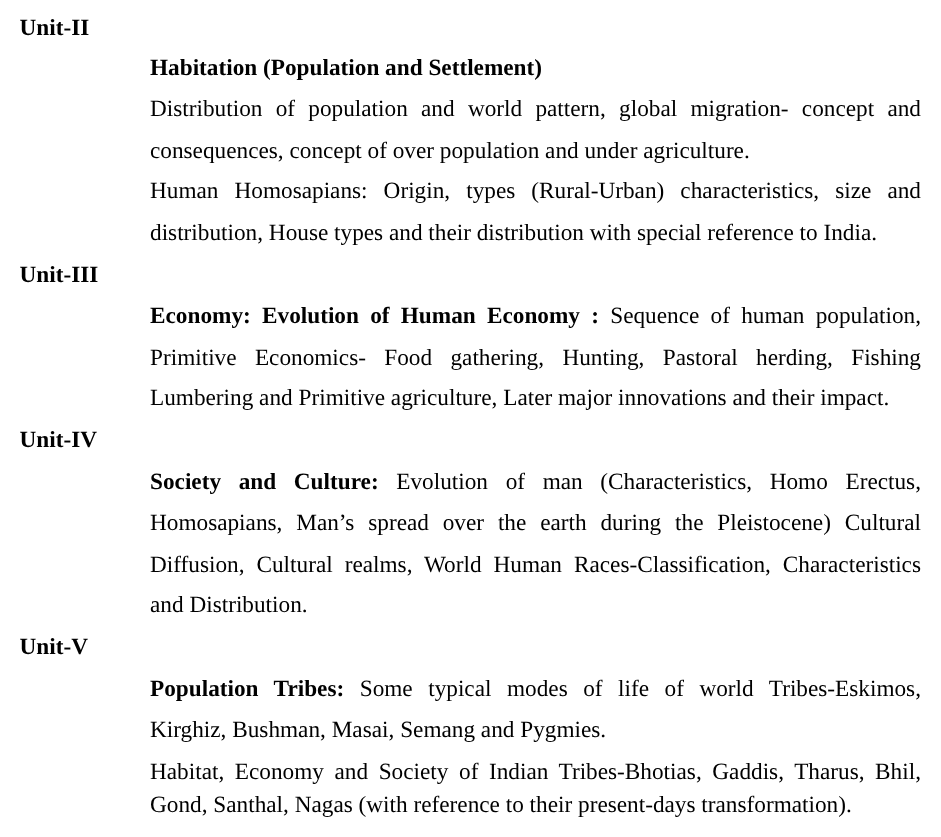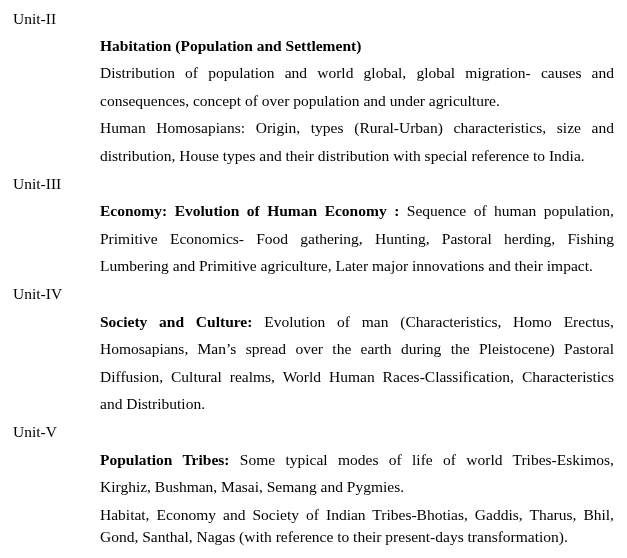--- a/index.html
+++ b/index.html
@@ -2,43 +2,43 @@
 <html><head>
 <meta charset="utf-8">
 <style>
   html, body { margin: 0; padding: 0; background: #ffffff; }
   body {
     width: 627px; height: 558px; overflow: hidden; position: relative;
     font-family: "Liberation Serif", "DejaVu Serif", serif;
     font-size: 15.5px; color: #000000;
   }
   .line { position: absolute; white-space: nowrap; line-height: 18px; }
-  .unit { left: 13px; font-weight: normal; }
+  .unit { left: 13px; font-weight: bold; }
   .body { left: 100px; width: 514px; }
   .just { text-align: justify; text-align-last: justify; }
   .b { font-weight: bold; }
 </style>
 </head>
 <body>
 
 <div class="line unit" style="top:10px">Unit-II</div>
 <div class="line body b" style="top:37px">Habitation (Population and Settlement)</div>
-<div class="line body just" style="top:64px">Distribution of population and world global, global migration- causes and</div>
+<div class="line body just" style="top:64px">Distribution of population and world pattern, global migration- concept and</div>
 <div class="line body" style="top:92px">consequences, concept of over population and under agriculture.</div>
 <div class="line body just" style="top:119px">Human Homosapians: Origin, types (Rural-Urban) characteristics, size and</div>
 <div class="line body" style="top:147px">distribution, House types and their distribution with special reference to India.</div>
 
 <div class="line unit" style="top:175px">Unit-III</div>
 <div class="line body just" style="top:202px"><span class="b">Economy: Evolution of Human Economy :</span><span> Sequence of human population,</span></div>
 <div class="line body just" style="top:230px">Primitive Economics- Food gathering, Hunting, Pastoral herding, Fishing</div>
 <div class="line body" style="top:257px">Lumbering and Primitive agriculture, Later major innovations and their impact.</div>
 
 <div class="line unit" style="top:285px">Unit-IV</div>
 <div class="line body just" style="top:313px"><span class="b">Society and Culture:</span><span> Evolution of man (Characteristics, Homo Erectus,</span></div>
-<div class="line body just" style="top:340px">Homosapians, Man’s spread over the earth during the Pleistocene) Pastoral</div>
+<div class="line body just" style="top:340px">Homosapians, Man’s spread over the earth during the Pleistocene) Cultural</div>
 <div class="line body just" style="top:368px">Diffusion, Cultural realms, World Human Races-Classification, Characteristics</div>
 <div class="line body" style="top:395px">and Distribution.</div>
 
 <div class="line unit" style="top:423px">Unit-V</div>
 <div class="line body just" style="top:451px"><span class="b">Population Tribes:</span><span> Some typical modes of life of world Tribes-Eskimos,</span></div>
 <div class="line body" style="top:478px">Kirghiz, Bushman, Masai, Semang and Pygmies.</div>
 <div class="line body just" style="top:506px">Habitat, Economy and Society of Indian Tribes-Bhotias, Gaddis, Tharus, Bhil,</div>
 <div class="line body" style="top:528px">Gond, Santhal, Nagas (with reference to their present-days transformation).</div>
 
 </body></html>

